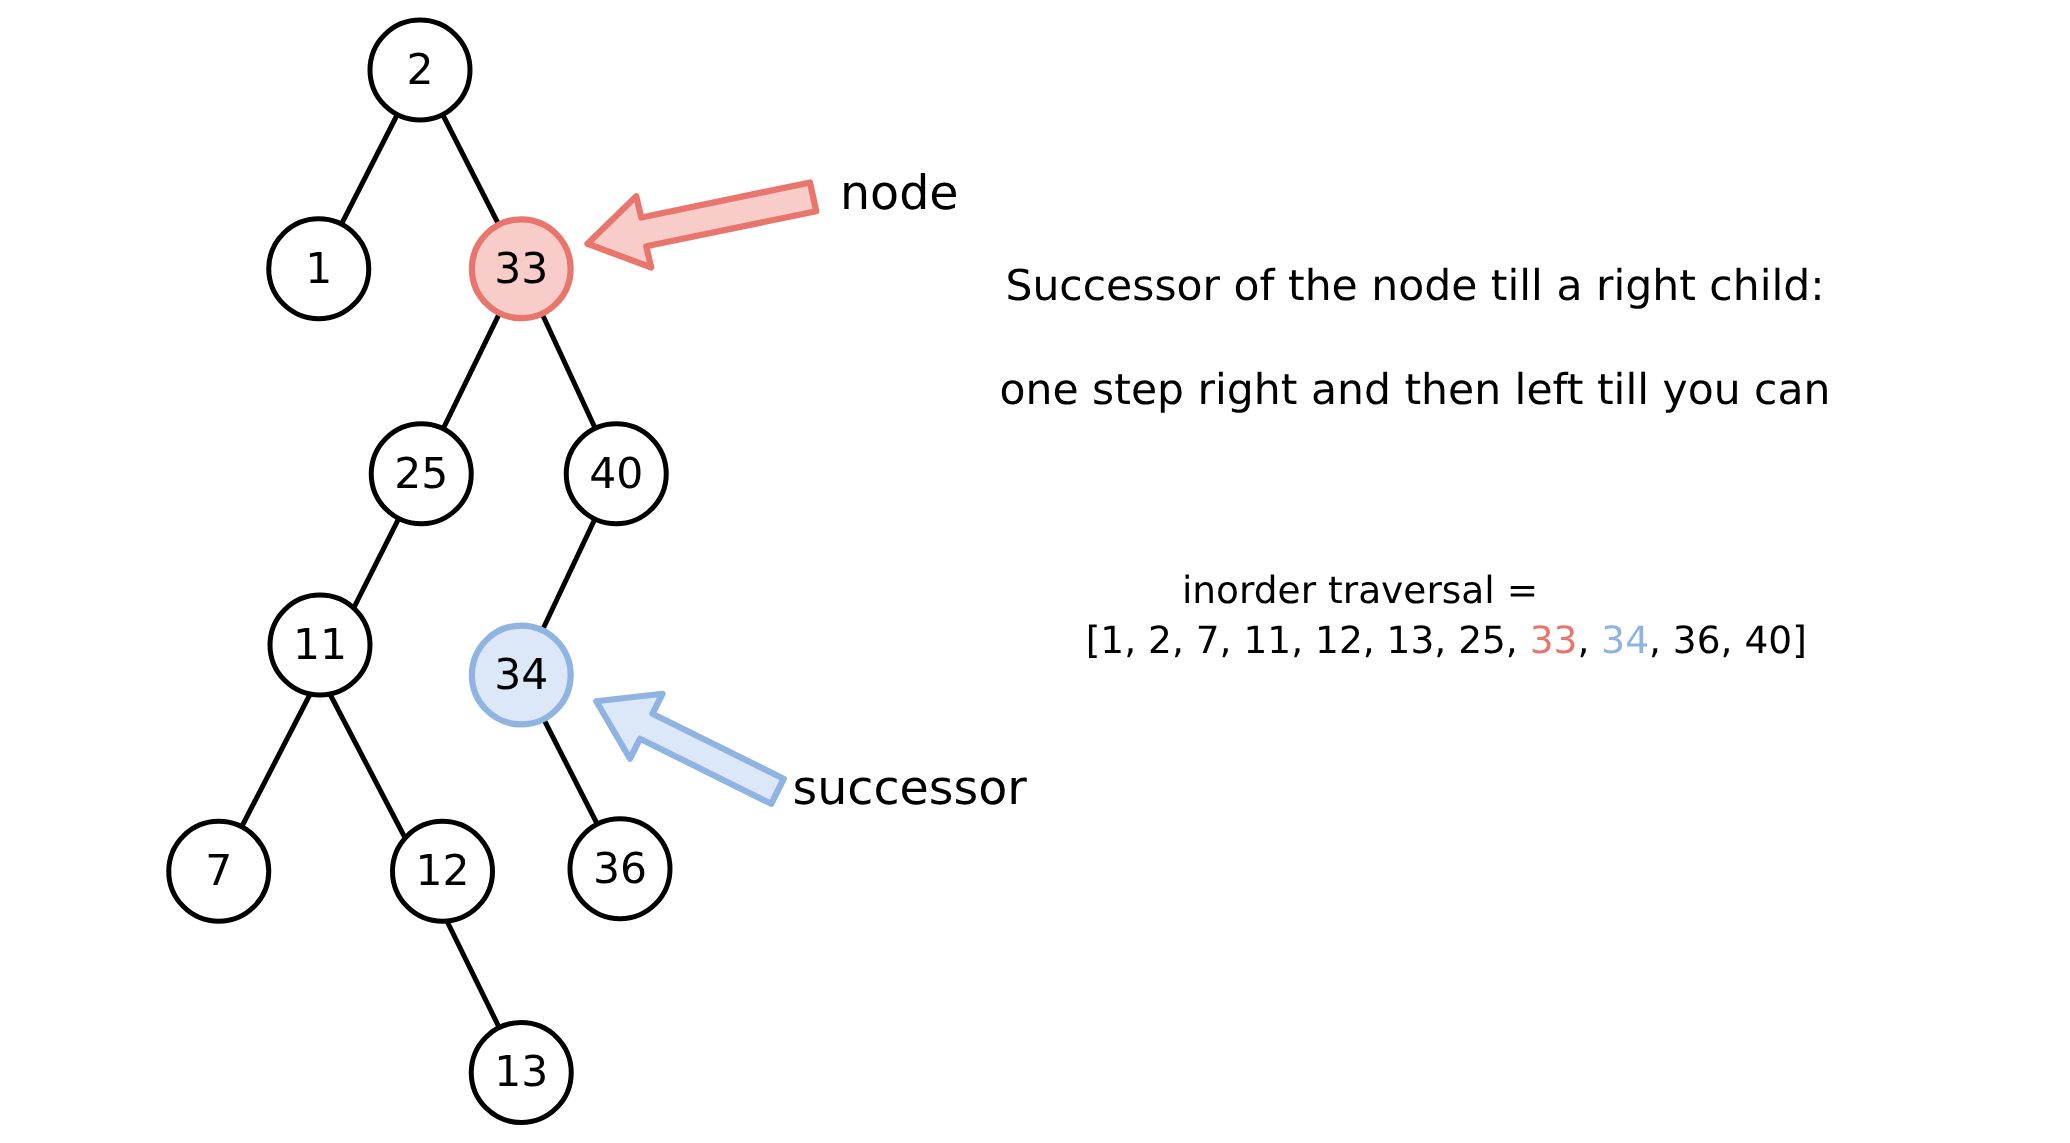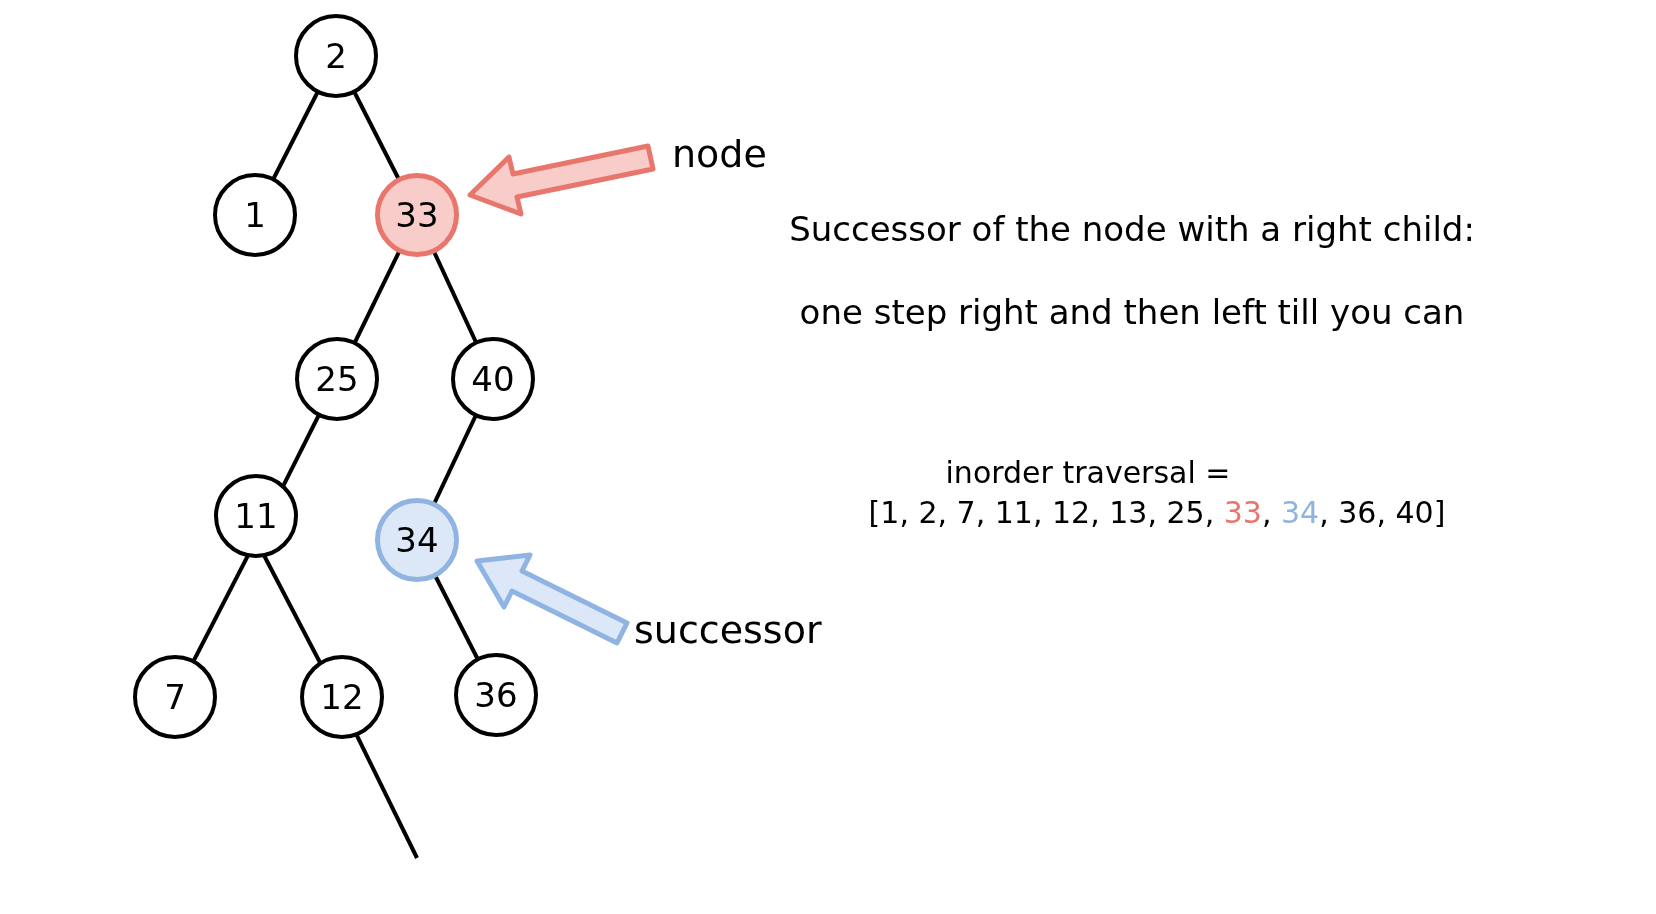--- a/index.html
+++ b/index.html
@@ -133,31 +133,34 @@
   </div>
   <div class="tree-node" style="left:214px; top:474px;">
     <span>11</span>
   </div>
   <div class="tree-node hl-succ" style="left:375px; top:498px;">
     <span>34</span>
   </div>
   <div class="tree-node" style="left:133px; top:655px;">
     <span>7</span>
   </div>
-  <div class="tree-node" style="left:300px; top:655px;">
+  <div class="tree-node" style="left:312px; top:655px;">
     <span>12</span>
   </div>
   <div class="tree-node" style="left:454px; top:653px;">
     <span>36</span>
   </div>
+  <div class="tree-node" style="left:375px; top:816px;">
+    <span>13</span>
+  </div>
 
   <div class="arrow-label" style="left:672px; top:132px;">node</div>
   <div class="arrow-label" style="left:634px; top:608px;">successor</div>
 
-  <div class="heading" style="top:206px;">Successor of the node with a right child:</div>
+  <div class="heading" style="top:206px;">Successor of the node till a right child:</div>
   <div class="heading" style="top:289px;">one step right and then left till you can</div>
 
   <div class="inorder-line" style="left:1088px; top:453px;">inorder traversal =</div>
   <div class="inorder-line" style="left:1157px; top:493px;">
     <span>[1, 2, 7, 11, 12, 13, 25, </span><span class="hl-text-node">33</span><span>, </span><span class="hl-text-succ">34</span><span>, 36, 40]</span>
   </div>
 
 </div>
 
 </body></html>

